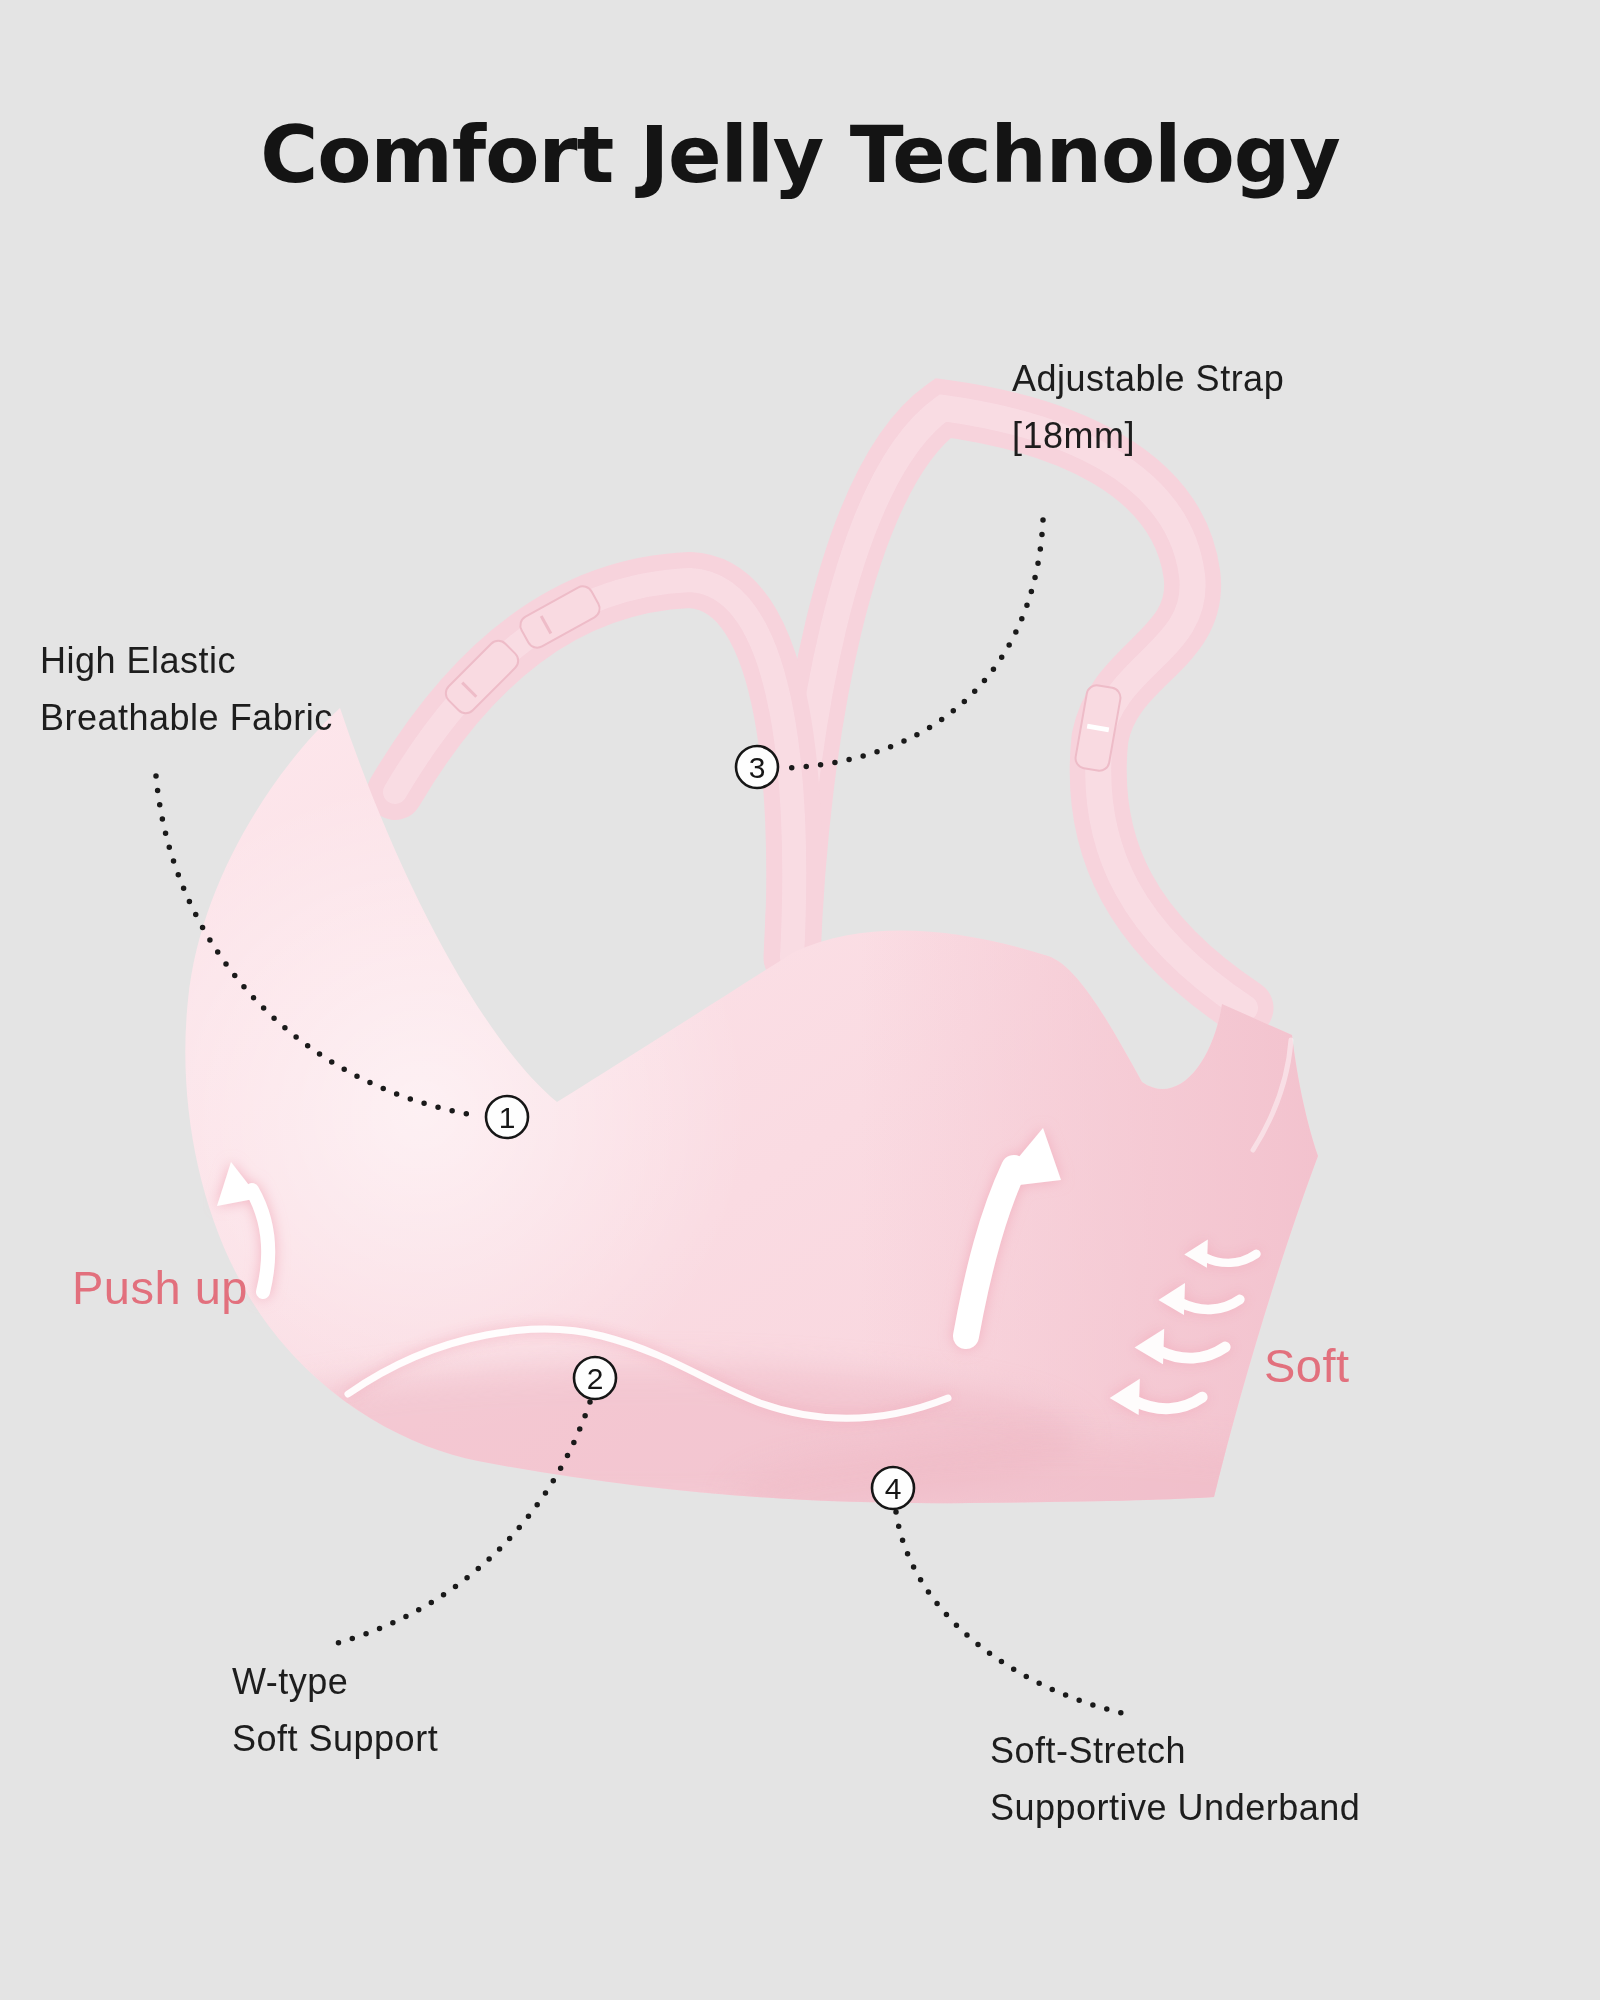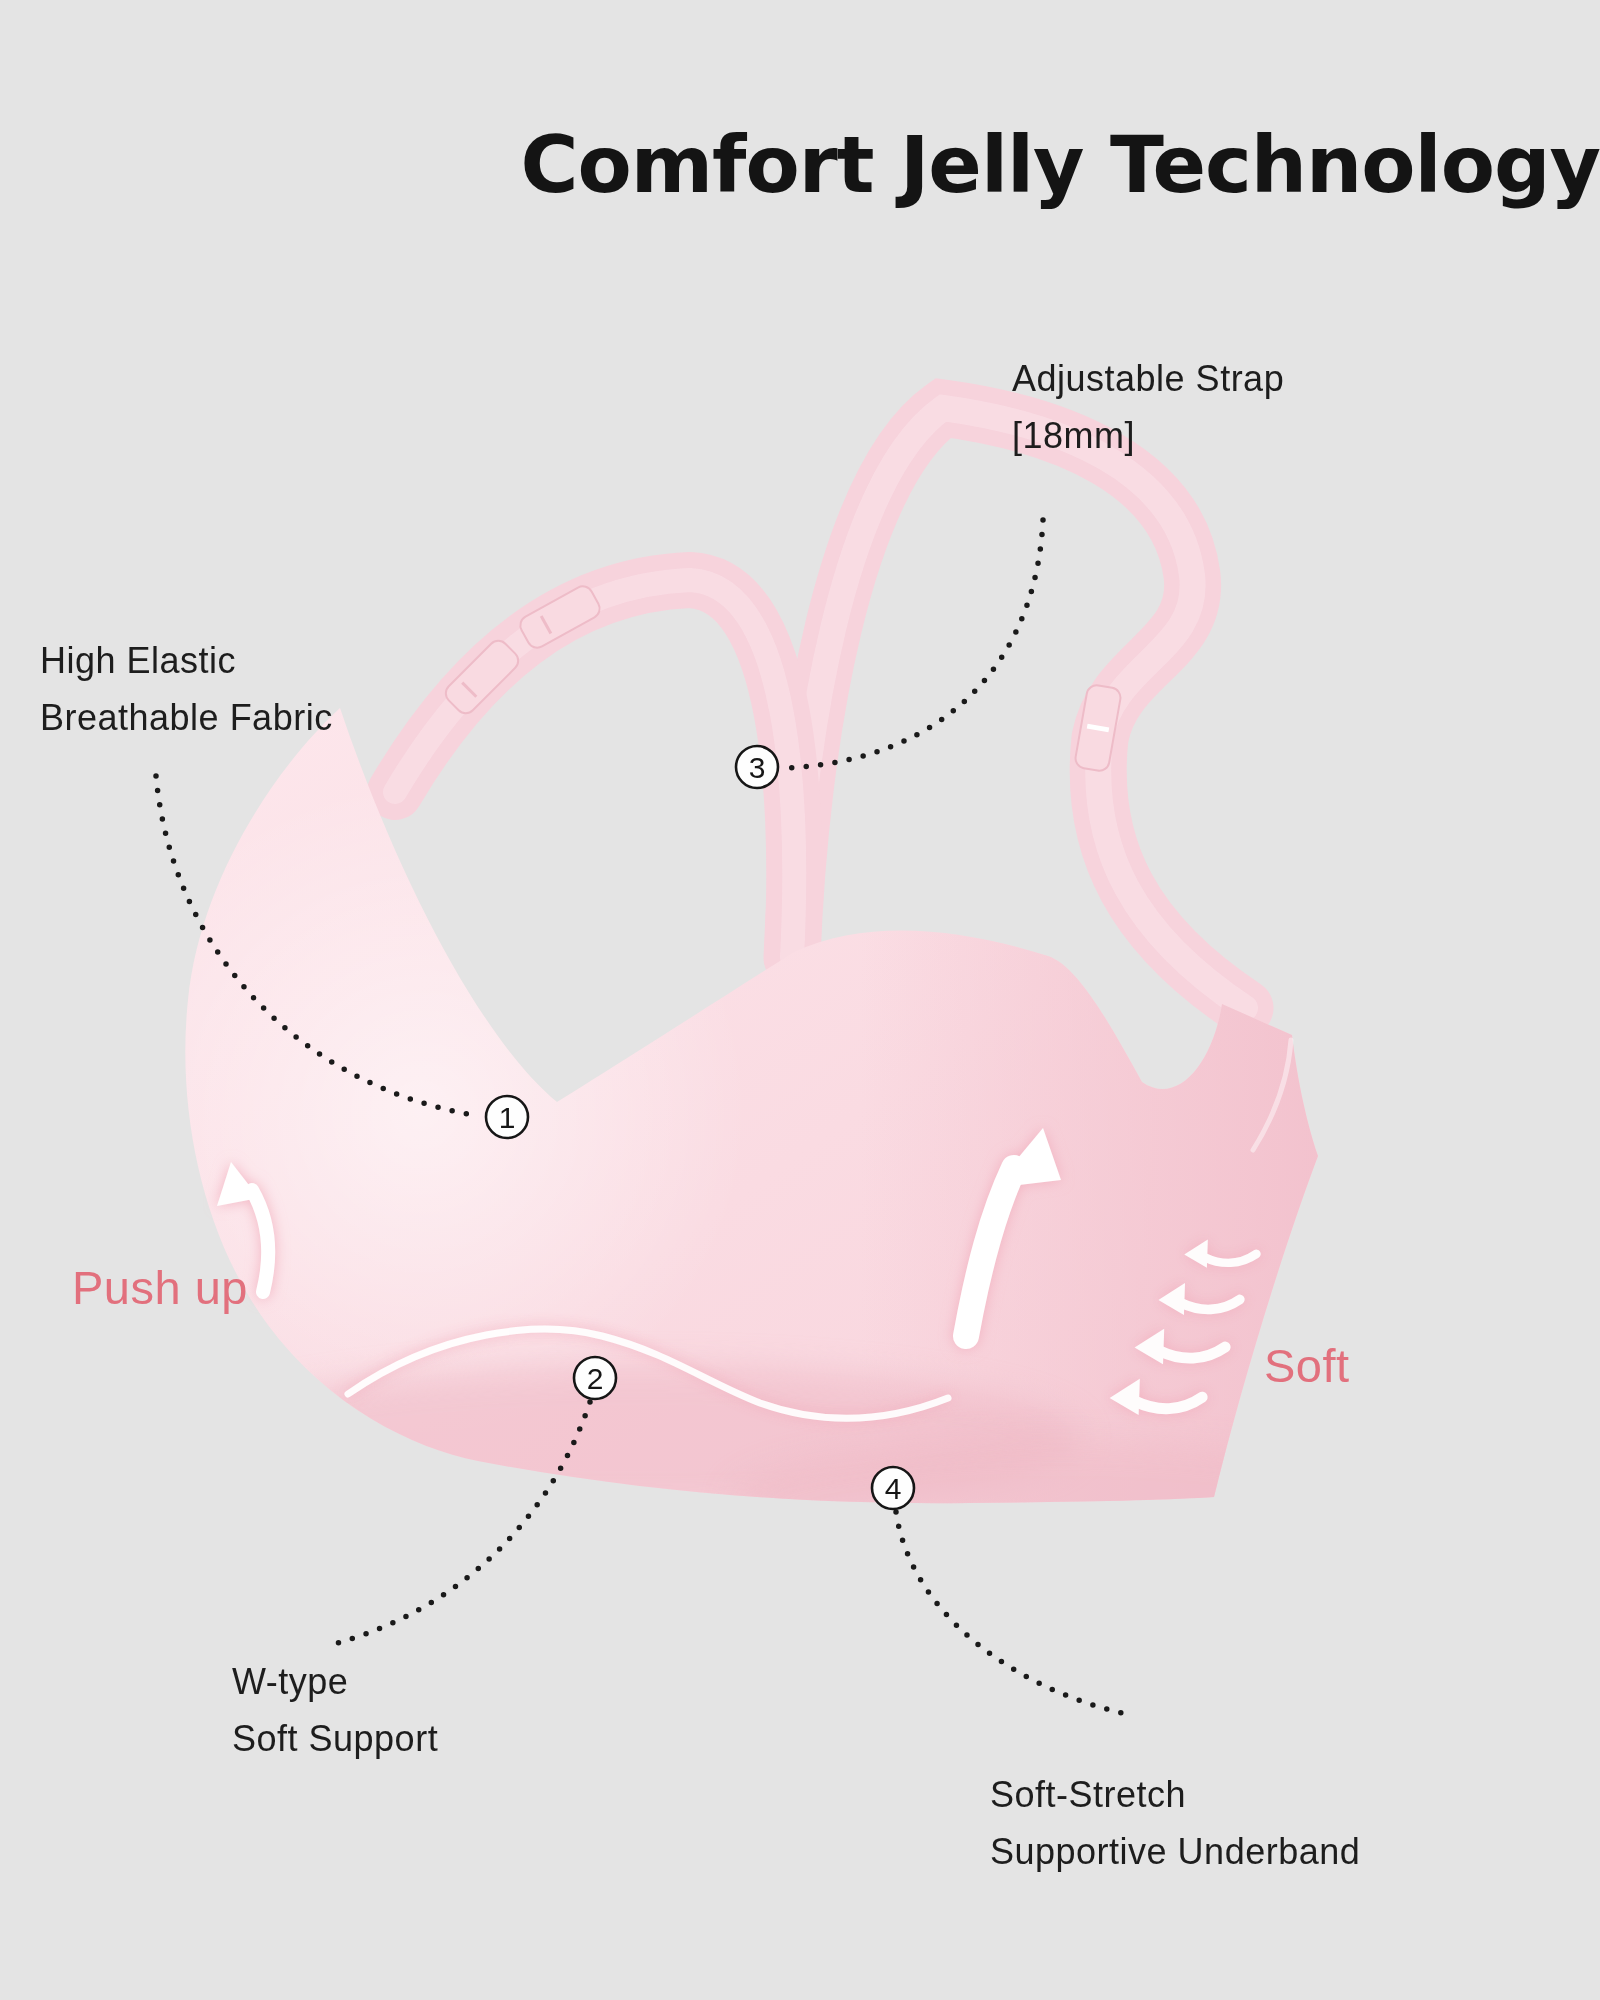--- a/index.html
+++ b/index.html
@@ -4,35 +4,35 @@
 <style>
   html,body{margin:0;padding:0;}
   body{
     width:1600px;height:2000px;position:relative;overflow:hidden;
     background:var(--c-background,#e4e4e4);
     font-family:"Liberation Sans",sans-serif;
   }
   .stage{position:absolute;inset:0;}
   svg{position:absolute;left:0;top:0;}
   .title{
-    position:absolute;left:0;top:126px;width:1600px;text-align:right;
+    position:absolute;left:0;top:116px;width:1600px;text-align:center;
     font-family:"DejaVu Sans","Liberation Sans",sans-serif;
     font-weight:700;font-size:79px;letter-spacing:-1px;
     color:var(--c-title,#141414);line-height:1;
   }
   .lbl{
     position:absolute;color:var(--c-label,#1d1d1d);
     font-size:36px;line-height:57px;font-weight:400;letter-spacing:0.5px;
     white-space:nowrap;
   }
   .lbl span{display:block;}
   .lbl-adjustable{left:1012px;top:350px;}
   .lbl-highelastic{left:40px;top:632px;}
   .lbl-wtype{left:232px;top:1653px;}
-  .lbl-softstretch{left:990px;top:1766px;}
+  .lbl-softstretch{left:990px;top:1722px;}
   .tag{
     position:absolute;color:var(--c-accent_pink,#e2707d);
     font-size:47px;line-height:1.2;letter-spacing:0.5px;white-space:nowrap;
   }
   .tag-pushup{left:72px;top:1260px;text-align:right;}
   .tag-soft{left:1264px;top:1338px;}
   .num{
     font-size:30px;fill:#161616;font-family:"Liberation Sans",sans-serif;
   }
 </style>

